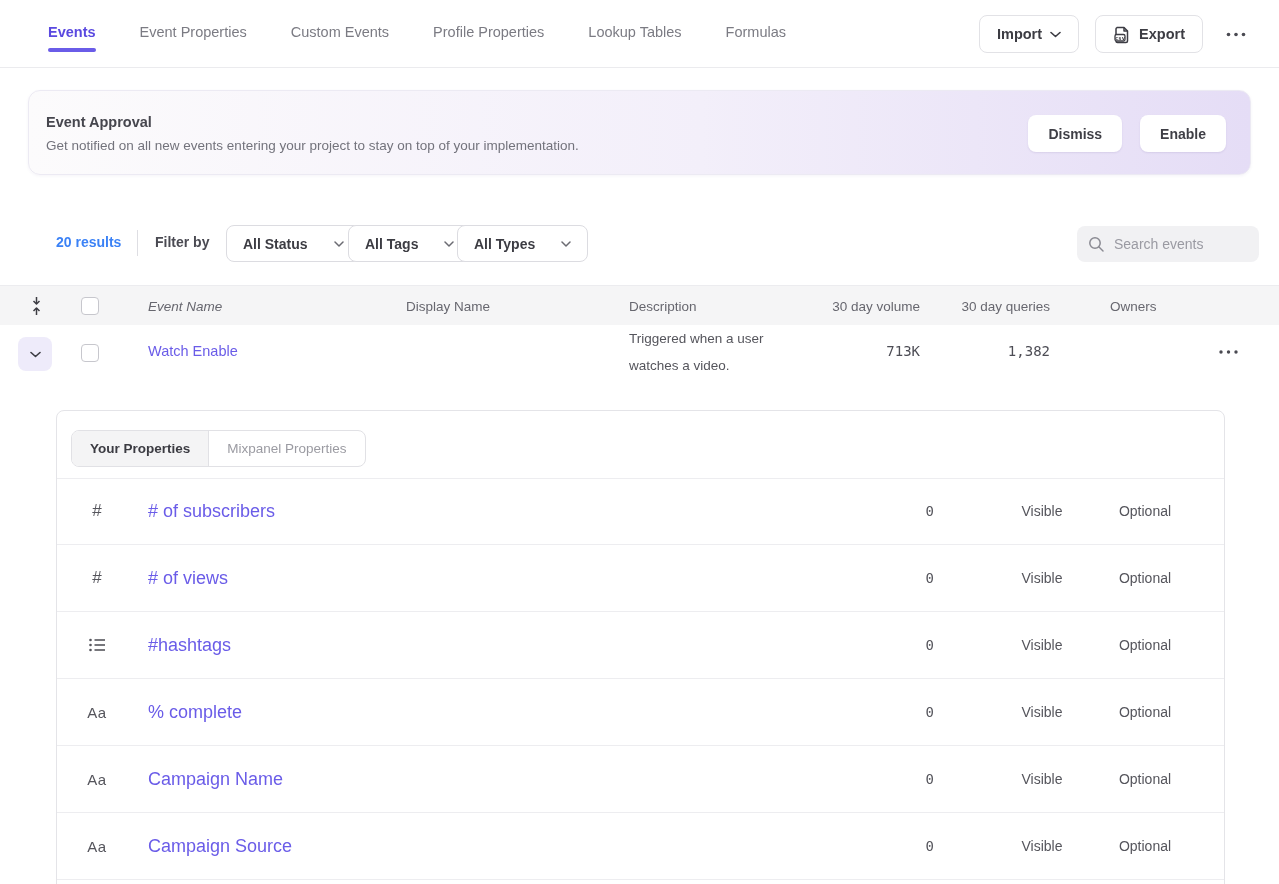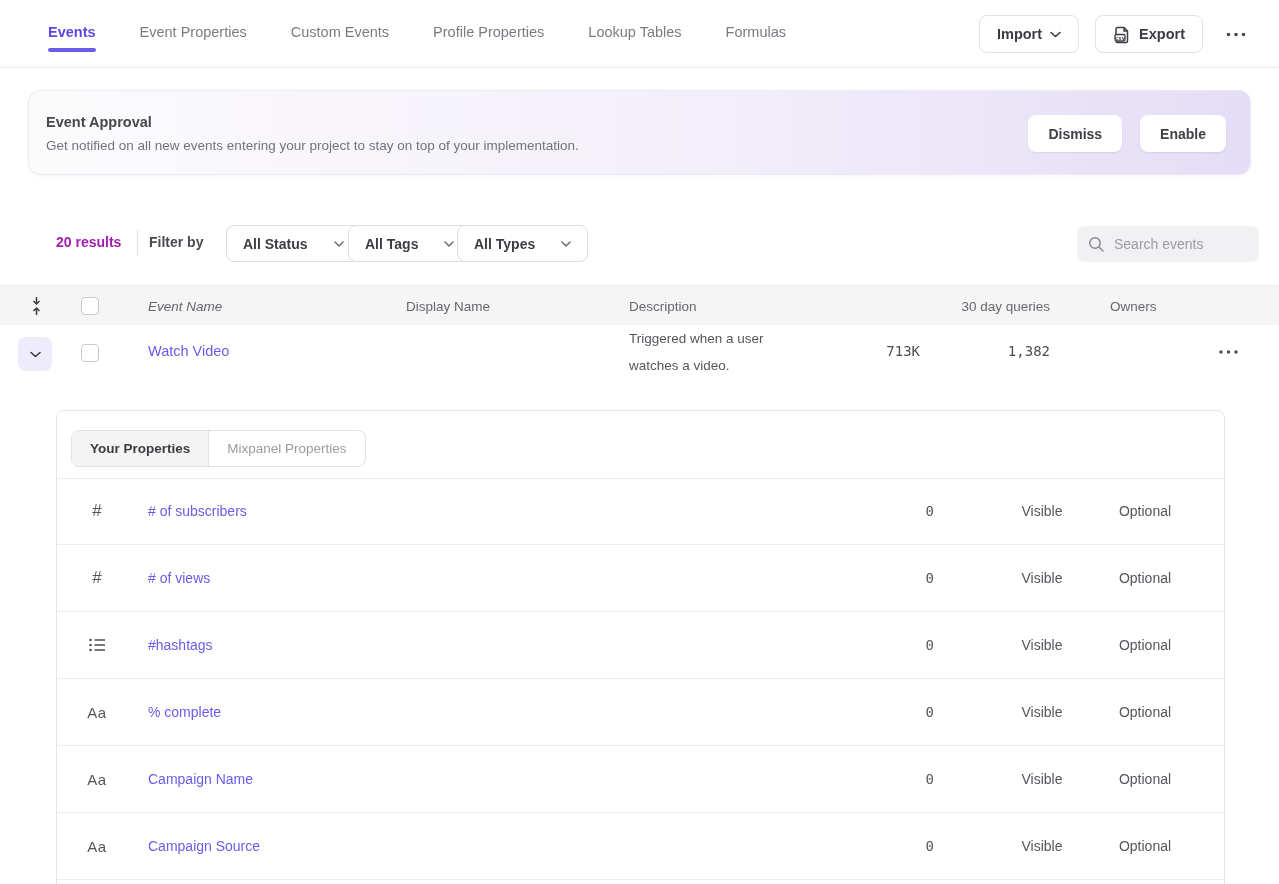--- a/index.html
+++ b/index.html
@@ -34,23 +34,23 @@
     box-shadow:0 1px 3px rgba(80,60,140,0.06); }
   .banner-title { position:absolute; left:17px; top:23px; font-size:14.5px; font-weight:700; color:#46464e; }
   .banner-sub { position:absolute; left:17px; top:47px; font-size:13.5px; color:#73737c; }
   .banner-actions { position:absolute; right:24px; top:24px; display:flex; gap:18px; }
   .banner-btn { height:37px; padding:0 19px; background:#fff; border:1px solid rgba(255,255,255,0.9);
     border-radius:8px; font-size:14px; font-weight:600; color:#3f3f46; cursor:pointer;
     box-shadow:0 1px 2px rgba(60,40,120,0.10); font-family:"Liberation Sans",sans-serif; }
 
   
   .toolbar { position:absolute; left:0; top:225px; width:1279px; height:50px; }
-  .results { position:absolute; left:56px; top:9px; font-size:14px; font-weight:700; color:#a21caf; }
+  .results { position:absolute; left:56px; top:9px; font-size:14px; font-weight:700; color:#3b82f6; }
   .tool-divider { position:absolute; left:137px; top:5px; width:1px; height:26px; background:#dedee3; }
-  .filterby { position:absolute; left:149px; top:9px; font-size:14px; font-weight:600; color:#4a4a52; }
+  .filterby { position:absolute; left:155px; top:9px; font-size:14px; font-weight:600; color:#4a4a52; }
   .dropdown { position:absolute; top:0; height:37px; display:flex; align-items:center; gap:26px;
     padding:0 16px; background:#fff; border:1px solid #dcdce1; border-radius:8px;
     font-size:14px; font-weight:600; color:#3c3c43; cursor:pointer; }
   .dd-status { left:226px; } .dd-tags { left:348px; } .dd-types { left:457px; }
   .search-box { position:absolute; left:1077px; top:1px; width:182px; height:36px;
     background:#f1f1f3; border-radius:8px; display:flex; align-items:center; padding:0 11px; gap:9px; }
   .search-box input { border:none; outline:none; background:transparent; font-size:14px;
     color:#50505a; width:130px; font-family:"Liberation Sans",sans-serif; }
   .search-box input::placeholder { color:#9a9aa2; }
 
@@ -91,21 +91,21 @@
   .seg { display:flex; align-items:center; padding:0 18px; font-size:13.5px; cursor:pointer; }
   .seg.active { background:#f4f4f5; border-right:1px solid #e1e1e5; font-weight:700; color:#3b3b42; }
   .seg.inactive { color:#9b9ba2; font-weight:500; }
   .panel-divider { position:absolute; left:0; top:67px; width:100%; height:1px; background:#ededf0; }
 
   .prop-row { position:absolute; left:0; width:100%; height:67px; border-bottom:1px solid #ededf0; }
   .pcell { position:absolute; top:0; bottom:0; display:flex; align-items:center; }
   .p-icon { left:24px; width:32px; justify-content:center; color:#55555c; }
   .icon-hash { font-size:17px; font-weight:500; }
   .icon-aa { font-size:15px; font-weight:500; letter-spacing:0.5px; }
-  .p-name { left:91px; font-size:14px; color:#6a5ce8; cursor:pointer; }
+  .p-name { left:91px; font-size:18px; color:#6a5ce8; cursor:pointer; }
   .p-count { left:777px; width:100px; justify-content:flex-end; font-size:14px; color:#55555c; }
   .p-visible { left:925px; width:120px; justify-content:center; font-size:14px; color:#55555c; }
   .p-required { left:1028px; width:120px; justify-content:center; font-size:14px; color:#55555c; }
 
   svg { display:block; }
 </style>
 </head>
 <body>
 
 <div class="topnav">
@@ -228,34 +228,35 @@
         <polyline points="3.5,15 6.5,12 9.5,15" fill="none" stroke="#3c3c43" stroke-width="1.5" stroke-linejoin="round"></polyline>
       </svg>
     </span>
   </div>
   <div class="cell c-check">
       <div class="checkbox"></div>
     </div>
   <div class="cell c-name">Event Name</div>
   <div class="cell c-display">Display Name</div>
   <div class="cell c-desc">Description</div>
+  <div class="cell c-volume">30 day volume</div>
   <div class="cell c-queries">30 day queries</div>
   <div class="cell c-owners">Owners</div>
 </div>
 
 <div class="event-row">
   <button class="expand-btn">
     <span>
       <svg width="11" height="7" viewBox="0 0 11 7">
           <polyline points="1,1.5 5.5,5.5 10,1.5" fill="none" stroke="#3c3c43" stroke-width="1.6" stroke-linecap="round" stroke-linejoin="round"></polyline>
         </svg>
     </span>
   </button>
   <div class="checkbox"></div>
-  <div class="event-link">Watch Video</div>
+  <div class="event-link">Watch Enable</div>
   <div class="event-desc">Triggered when a user watches a video.</div>
   <div class="event-volume mono">713K</div>
   <div class="event-queries mono">1,382</div>
   <button class="row-menu">
     <span>
       <svg width="19" height="4" viewBox="0 0 19 4">
           <circle cx="2" cy="2" r="1.7" fill="#4a4a52"></circle>
           <circle cx="9.5" cy="2" r="1.7" fill="#4a4a52"></circle>
           <circle cx="17" cy="2" r="1.7" fill="#4a4a52"></circle>
         </svg>

